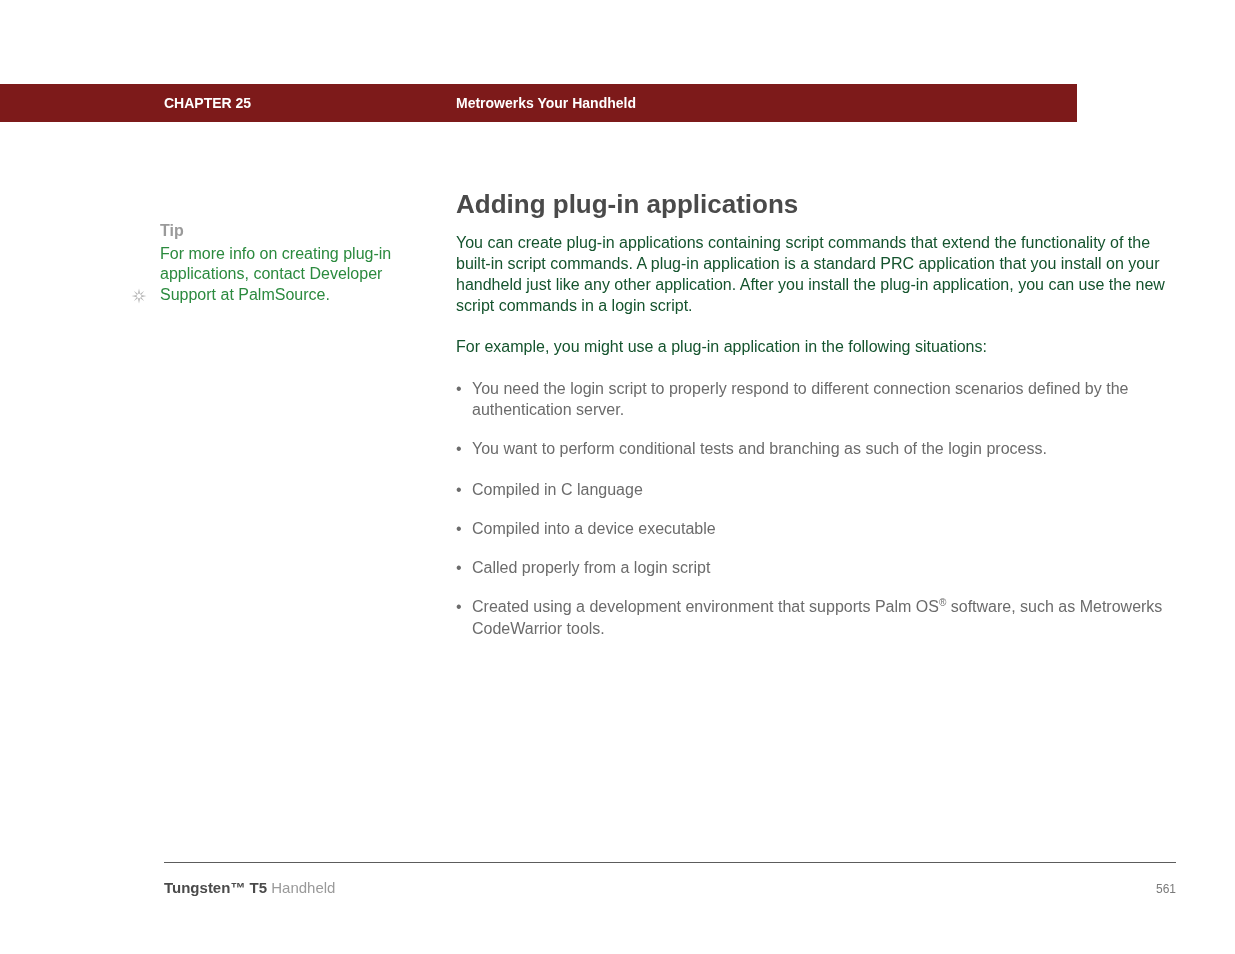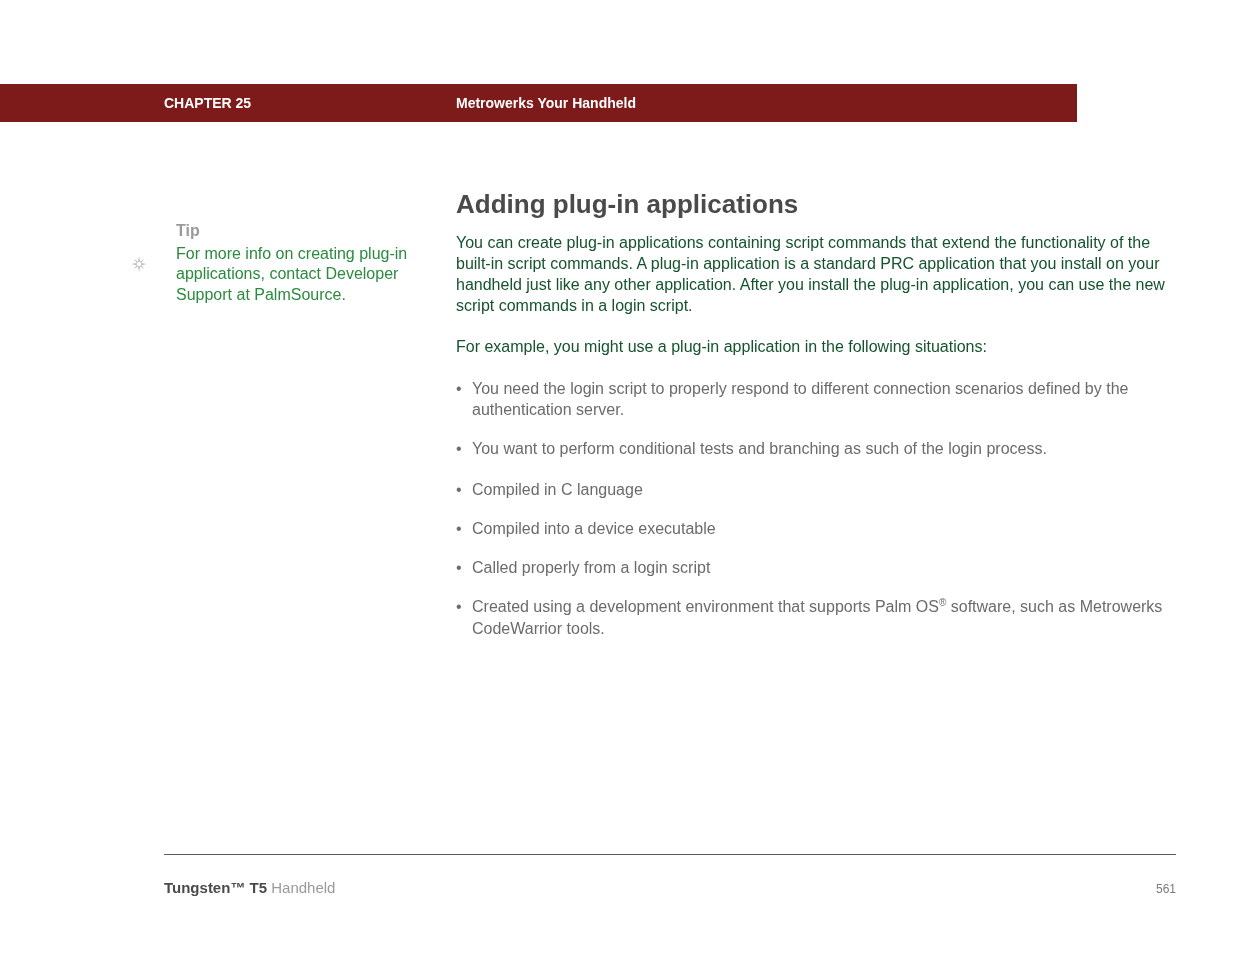--- a/index.html
+++ b/index.html
@@ -37,22 +37,22 @@
     font-size: 14px;
   }
   .sidebar {
     position: absolute;
     left: 130px;
     top: 222px;
     width: 300px;
   }
   .tip-row {
     display: flex;
-    align-items: center;
-    gap: 28px;
+    align-items: flex-end;
+    gap: 12px;
   }
   .asterisk-icon {
     width: 18px;
     height: 18px;
     flex-shrink: 0;
     margin-top: 1px;
   }
   .tip-label {
     color: #9a9a9a;
     font-weight: bold;
@@ -106,21 +106,21 @@
   .reg-mark {
     font-size: 10px;
     vertical-align: super;
   }
   .footer {
     position: absolute;
     left: 164px;
     bottom: 58px;
     width: 1012px;
     border-top: 1.5px solid #5c5c5c;
-    padding-top: 24px;
+    padding-top: 16px;
     display: flex;
     justify-content: space-between;
     align-items: baseline;
     text-align: right;
   }
   .footer-left {
     font-size: 15px;
     color: #9a9a9a;
   }
   .footer-left .product {

